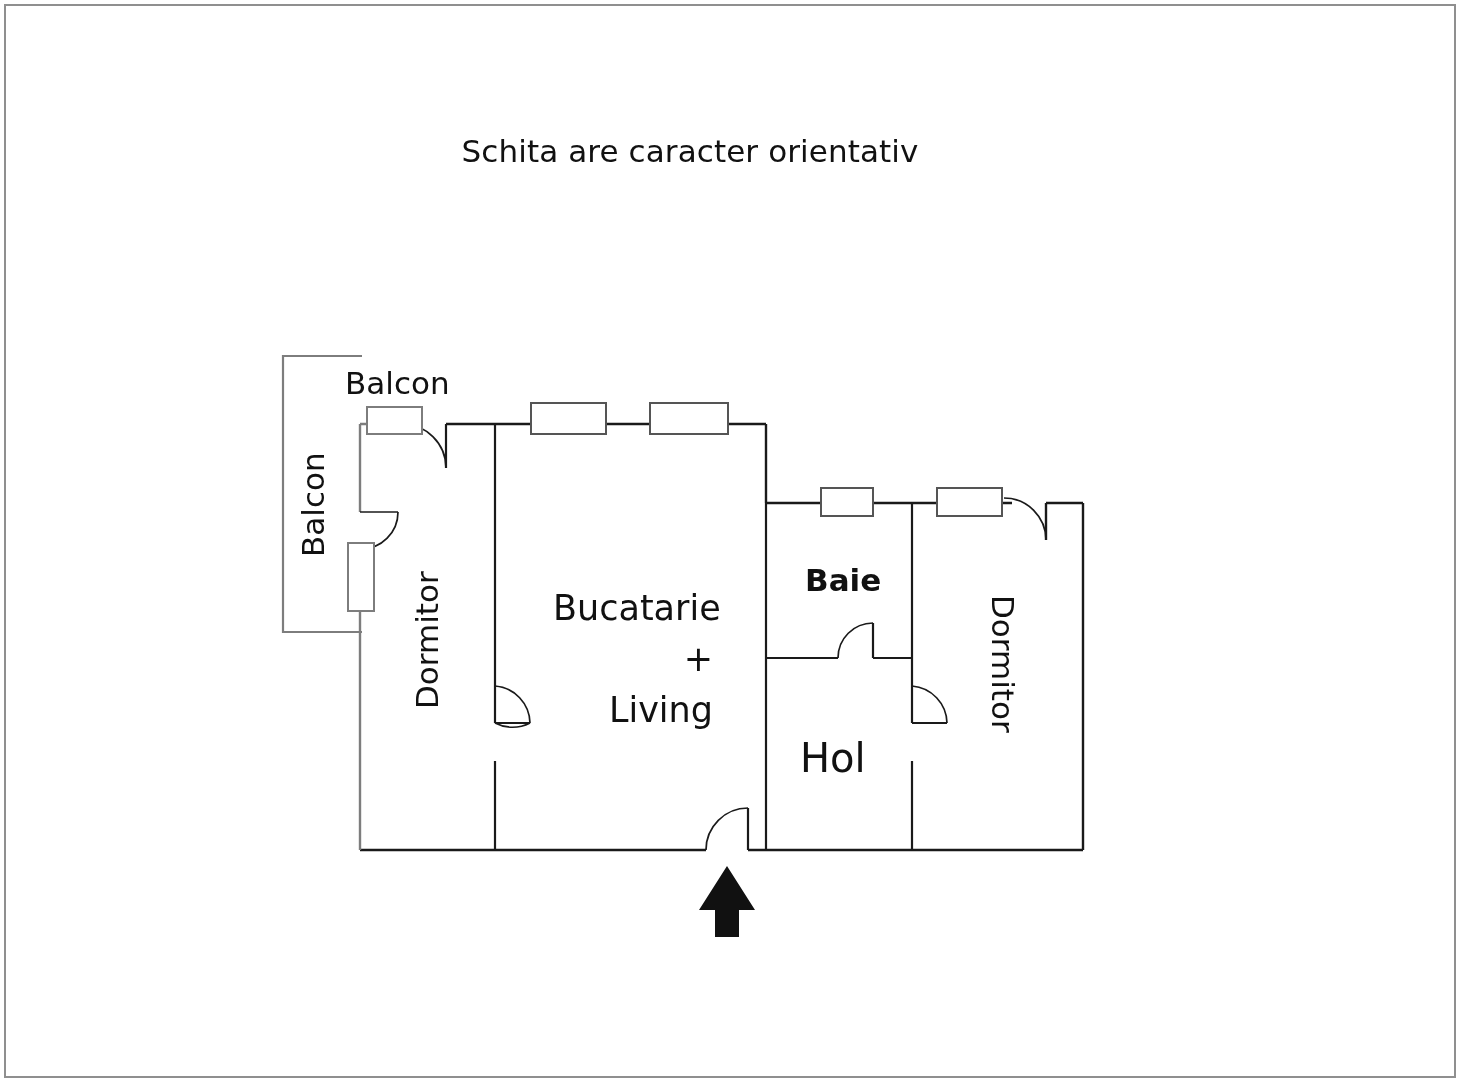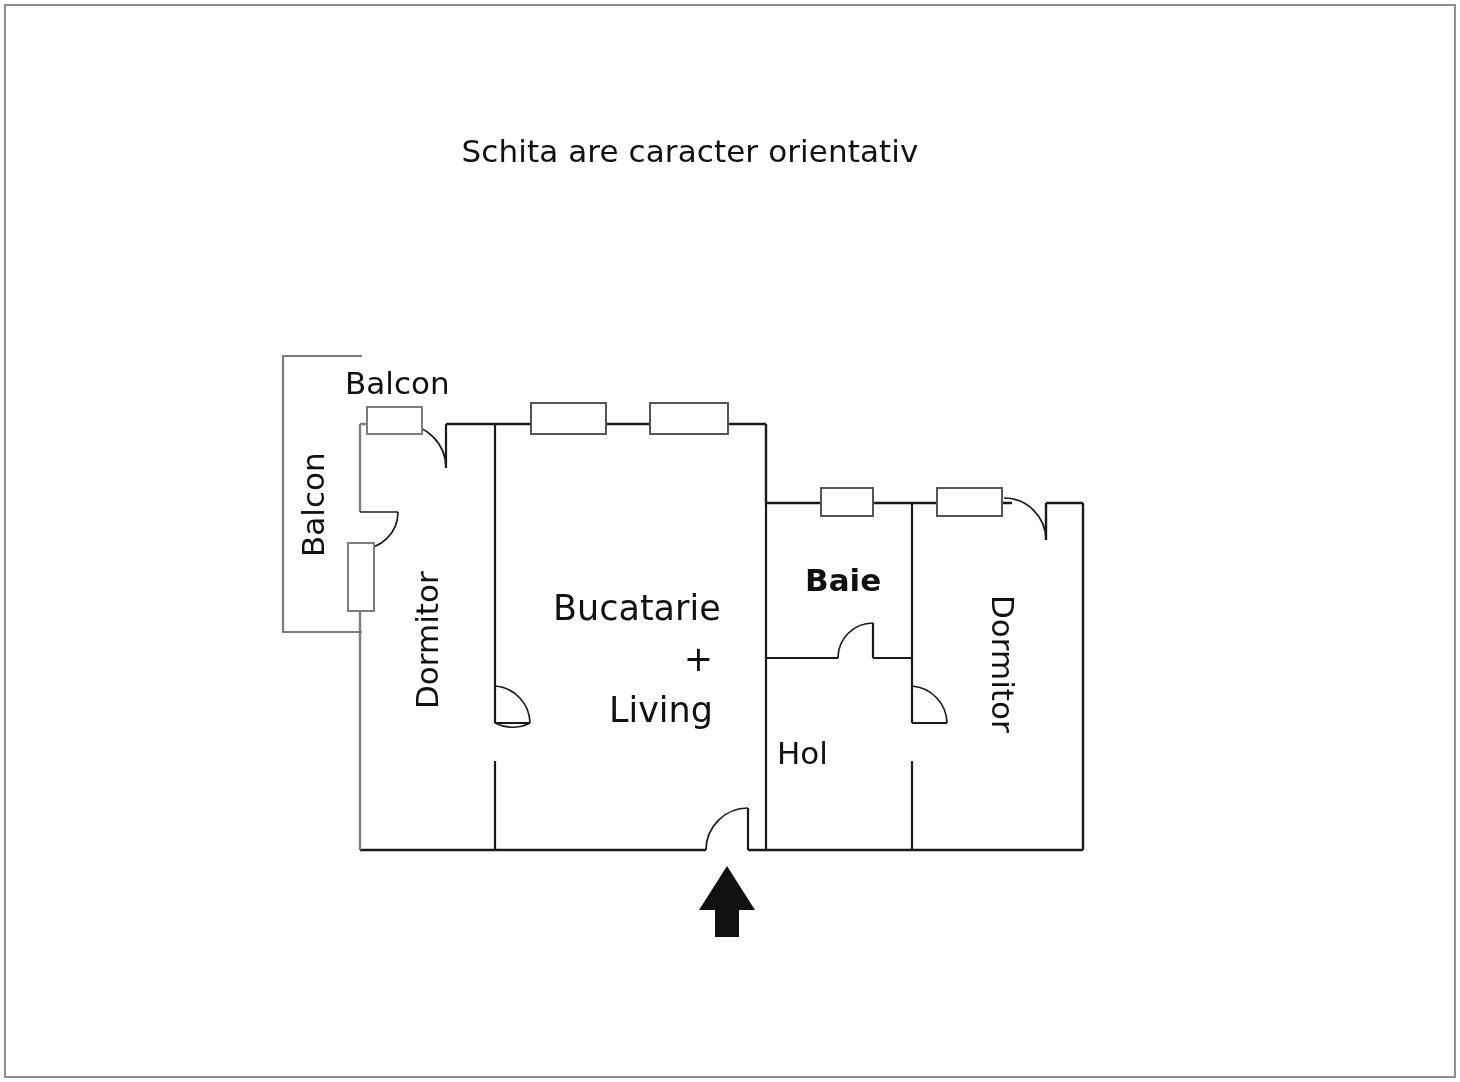--- a/index.html
+++ b/index.html
@@ -172,17 +172,17 @@
   <div class="room-label rot-ccw" style="left:412px; top:709px; font-size:31px;">Dormitor</div>
 
   <div class="room-label multi" style="left:553px; top:583px; font-size:35px; width:160px; text-align:right;">
     <div>Bucatarie</div>
     <div>+</div>
     <div>Living</div>
   </div>
 
   <div class="room-label" style="left:805px; top:565px; font-size:31px;font-weight:bold;">Baie</div>
 
-  <div class="room-label" style="left:777px; top:738px; font-size:31px;">Hol</div>
+  <div class="room-label" style="left:800px; top:738px; font-size:40px;">Hol</div>
 
   <div class="room-label rot-cw" style="left:1018px; top:595px; font-size:31px;">Dormitor</div>
 
 </div>
 
 </body></html>

